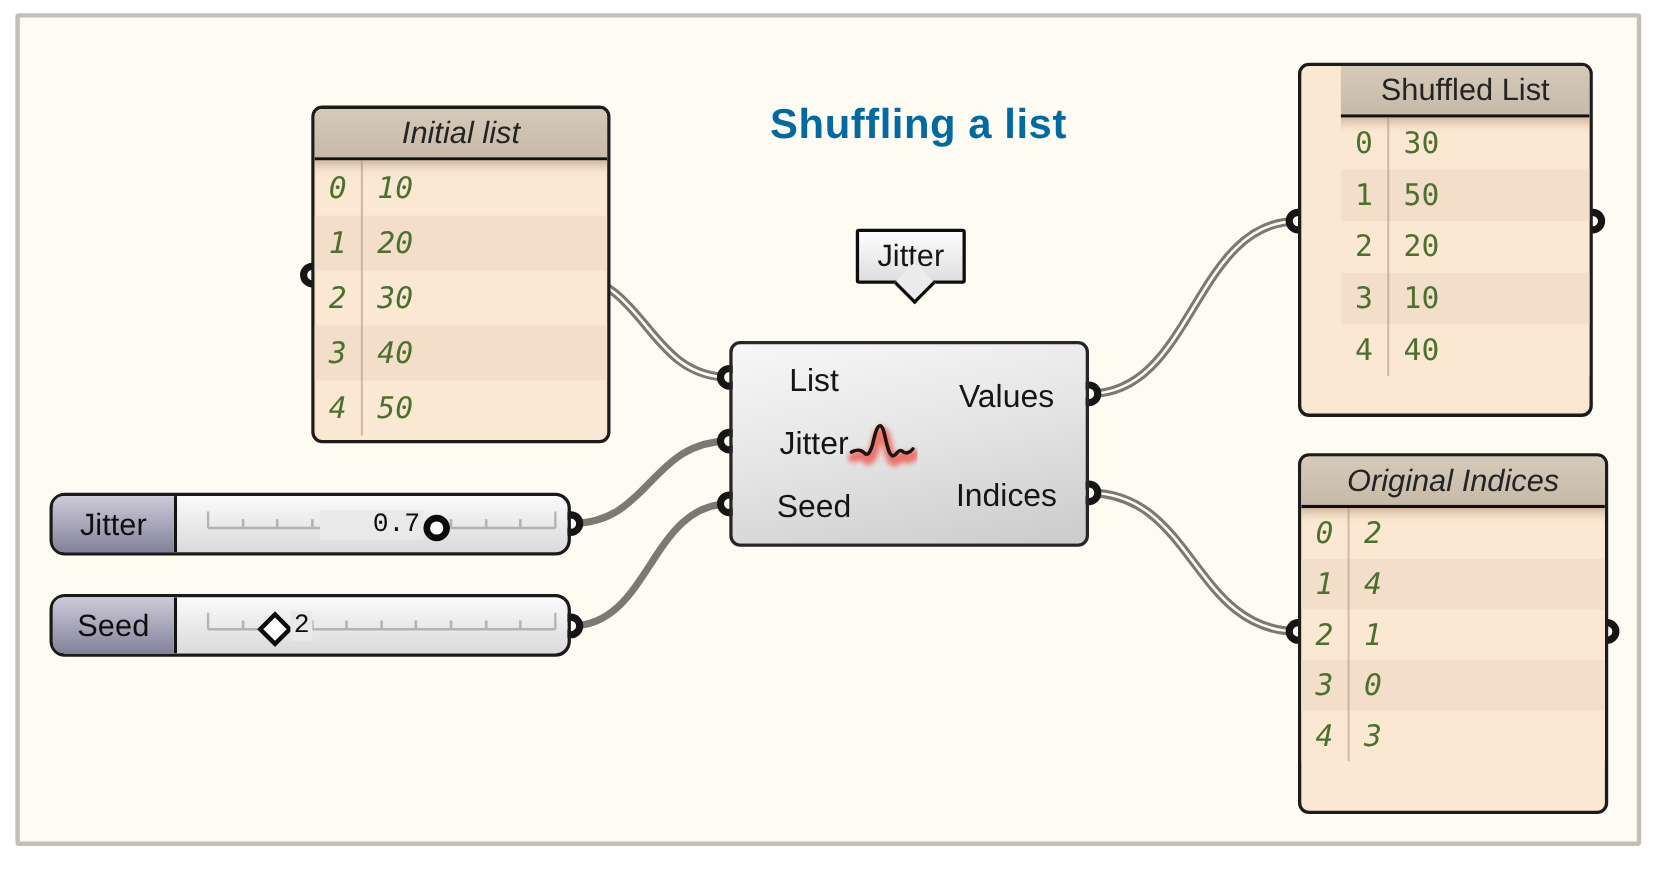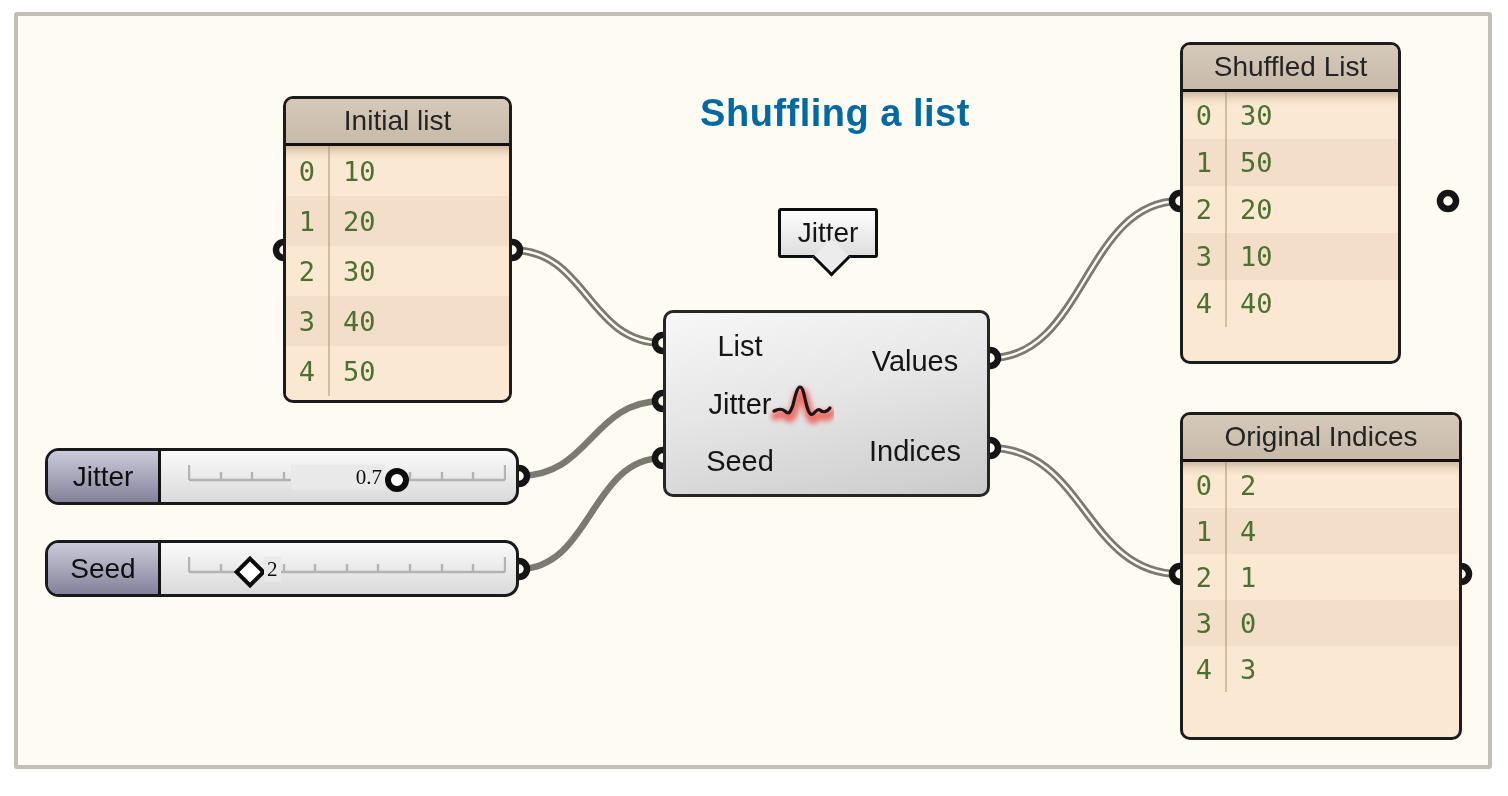--- a/index.html
+++ b/index.html
@@ -21,25 +21,25 @@
   .panel-rows{position:relative;background:#fbe8d3;
          box-shadow:inset 0 12px 10px -8px rgba(130,95,60,.40);}
   .panel-divider{position:absolute;left:42px;top:0;bottom:0;width:2px;
          background:rgba(165,135,100,.45);}
   .prow{display:flex;align-items:center;
          font-family:"DejaVu Sans Mono","Liberation Mono",monospace;
          font-size:27px;color:#4c7030;}
   .prow.alt{background:#f3dec9;}
   .pidx{width:42px;text-align:center;flex:none;}
   .pval{padding-left:15px;flex:1;}
-  .p-init{left:283px;top:96px;width:229px;height:307px;}
+  .p-init{left:283px;top:96px;width:272px;height:307px;font-style:italic;}
   .p-init .prow{height:50px;}
-  .p-shuf{left:1180px;top:42px;width:221px;height:322px;}
+  .p-shuf{left:1180px;top:57px;width:268px;height:322px;padding-left:36px;}
   .p-shuf .prow{height:47px;}
-  .p-orig{left:1180px;top:412px;width:282px;height:328px;}
+  .p-orig{left:1180px;top:412px;width:282px;height:328px;font-style:italic;}
   .p-orig .prow{height:46px;}
 
   
   .component{position:absolute;left:663px;top:310px;width:327px;height:187px;z-index:2;
          border:3px solid #262626;border-radius:10px;box-sizing:border-box;
          background:linear-gradient(168deg,#f7f7f7 0%,#e6e6e6 45%,#cbcbcb 100%);padding-left:38px;}
   .port{position:absolute;height:36px;line-height:36px;font-size:29px;color:#151515;text-align:center;}
   .port-in{left:6px;width:136px;}
   .port-out{left:178px;width:142px;}
   .comp-icon{position:absolute;left:102px;top:64px;}
@@ -59,22 +59,22 @@
          background:linear-gradient(180deg,#fafafa 0%,#dadada 100%);}
   .sl-jitter{top:448px;}
   .sl-seed{top:540px;}
   .slider-label{position:absolute;left:0;top:0;bottom:0;width:110px;
          border-right:3px solid #131313;border-radius:10px 0 0 10px;
          background:linear-gradient(180deg,#cbcad9 0%,#a5a3b7 55%,#83819a 100%);
          text-align:center;font-size:28px;color:#0f0f0f;display:flex;align-items:center;justify-content:center;}
   .slider-track{position:absolute;left:110px;right:0;top:0;bottom:0;}
   .ruler{position:absolute;left:30px;top:0;}
   .slider-value{position:absolute;top:50%;transform:translateY(-50%);
-         font-family:Liberation Serif, serif;
-         font-size:21px;color:#0c0c0c;background:#e9e9e9;padding:0 3px;}
+         font-family:Liberation Mono, monospace;
+         font-size:24px;color:#0c0c0c;background:#e9e9e9;padding:0 3px;}
   .val-jitter{left:133px;width:88px;text-align:right;}
   .val-seed{left:106px;}
   .knob-circle{position:absolute;left:239px;top:29px;width:12px;height:12px;border-radius:50%;
          background:#ffffff;border:6px solid #0b0b0b;transform:translate(-50%,-50%);box-sizing:content-box;}
   .knob-diamond{position:absolute;left:92px;top:29px;width:15px;height:15px;
          background:#ffffff;border:4px solid #0b0b0b;transform:translate(-50%,-50%) rotate(45deg);box-sizing:content-box;}
 </style>
 </head>
 <body>
 

